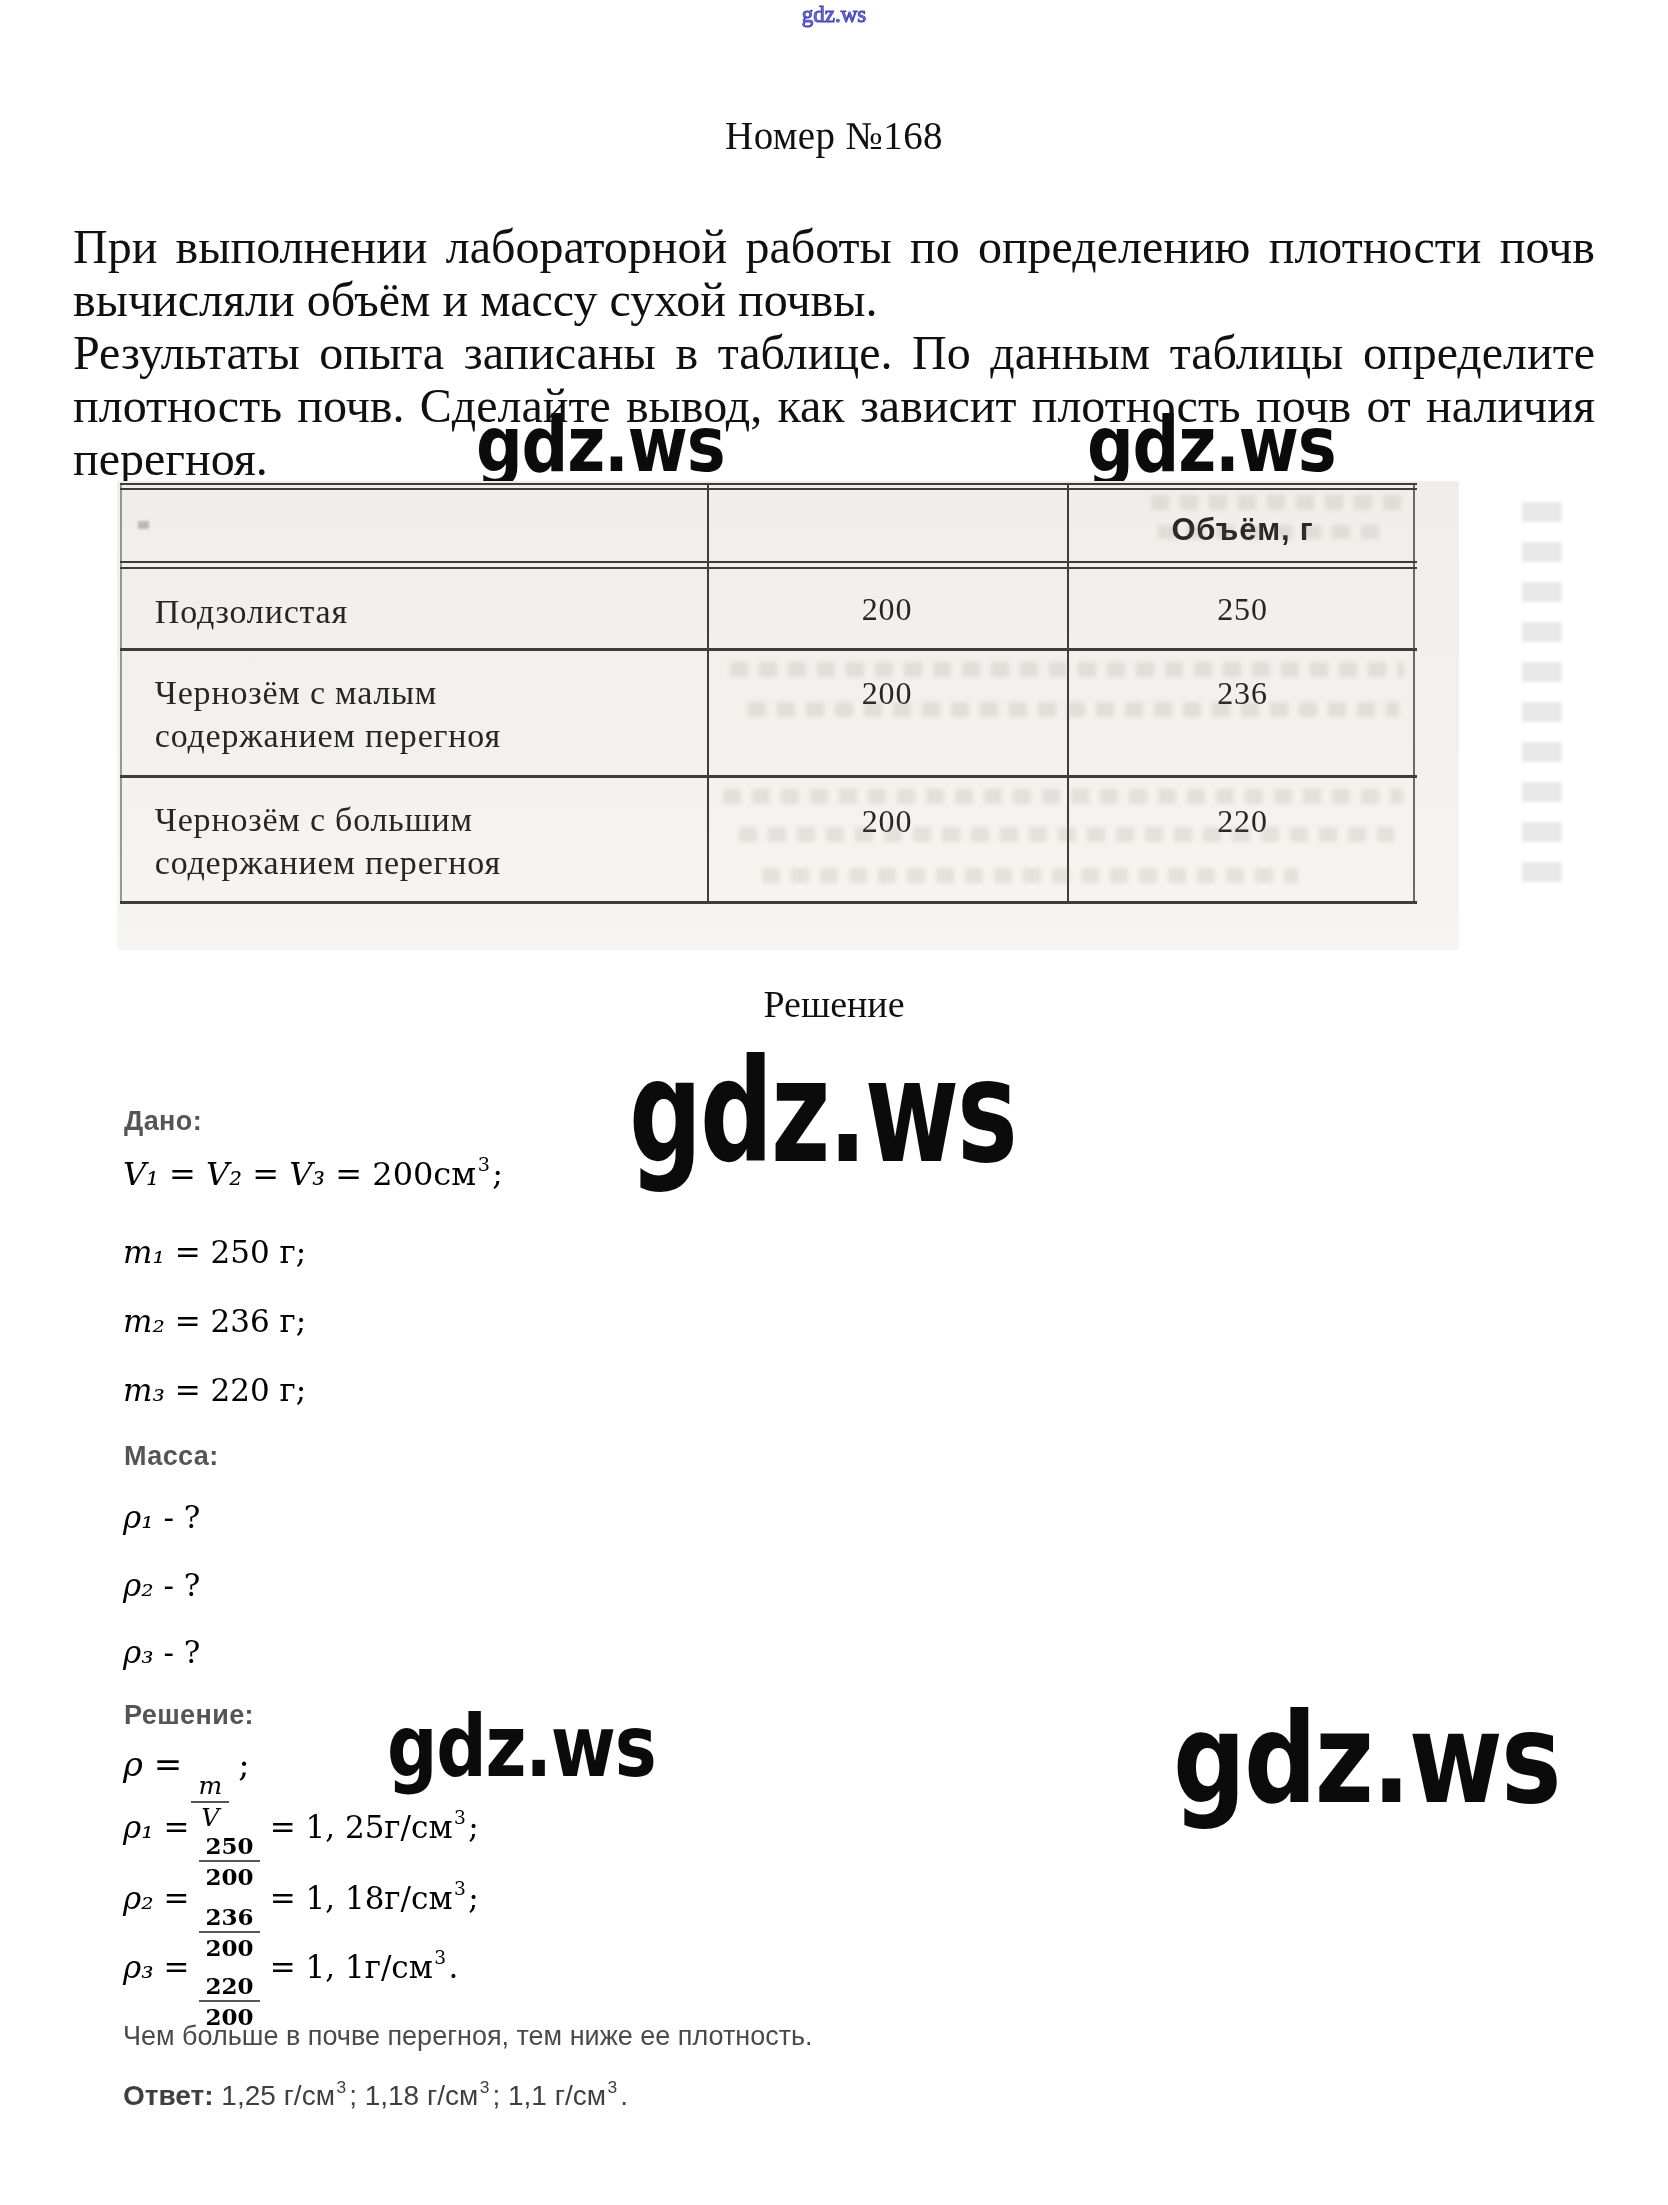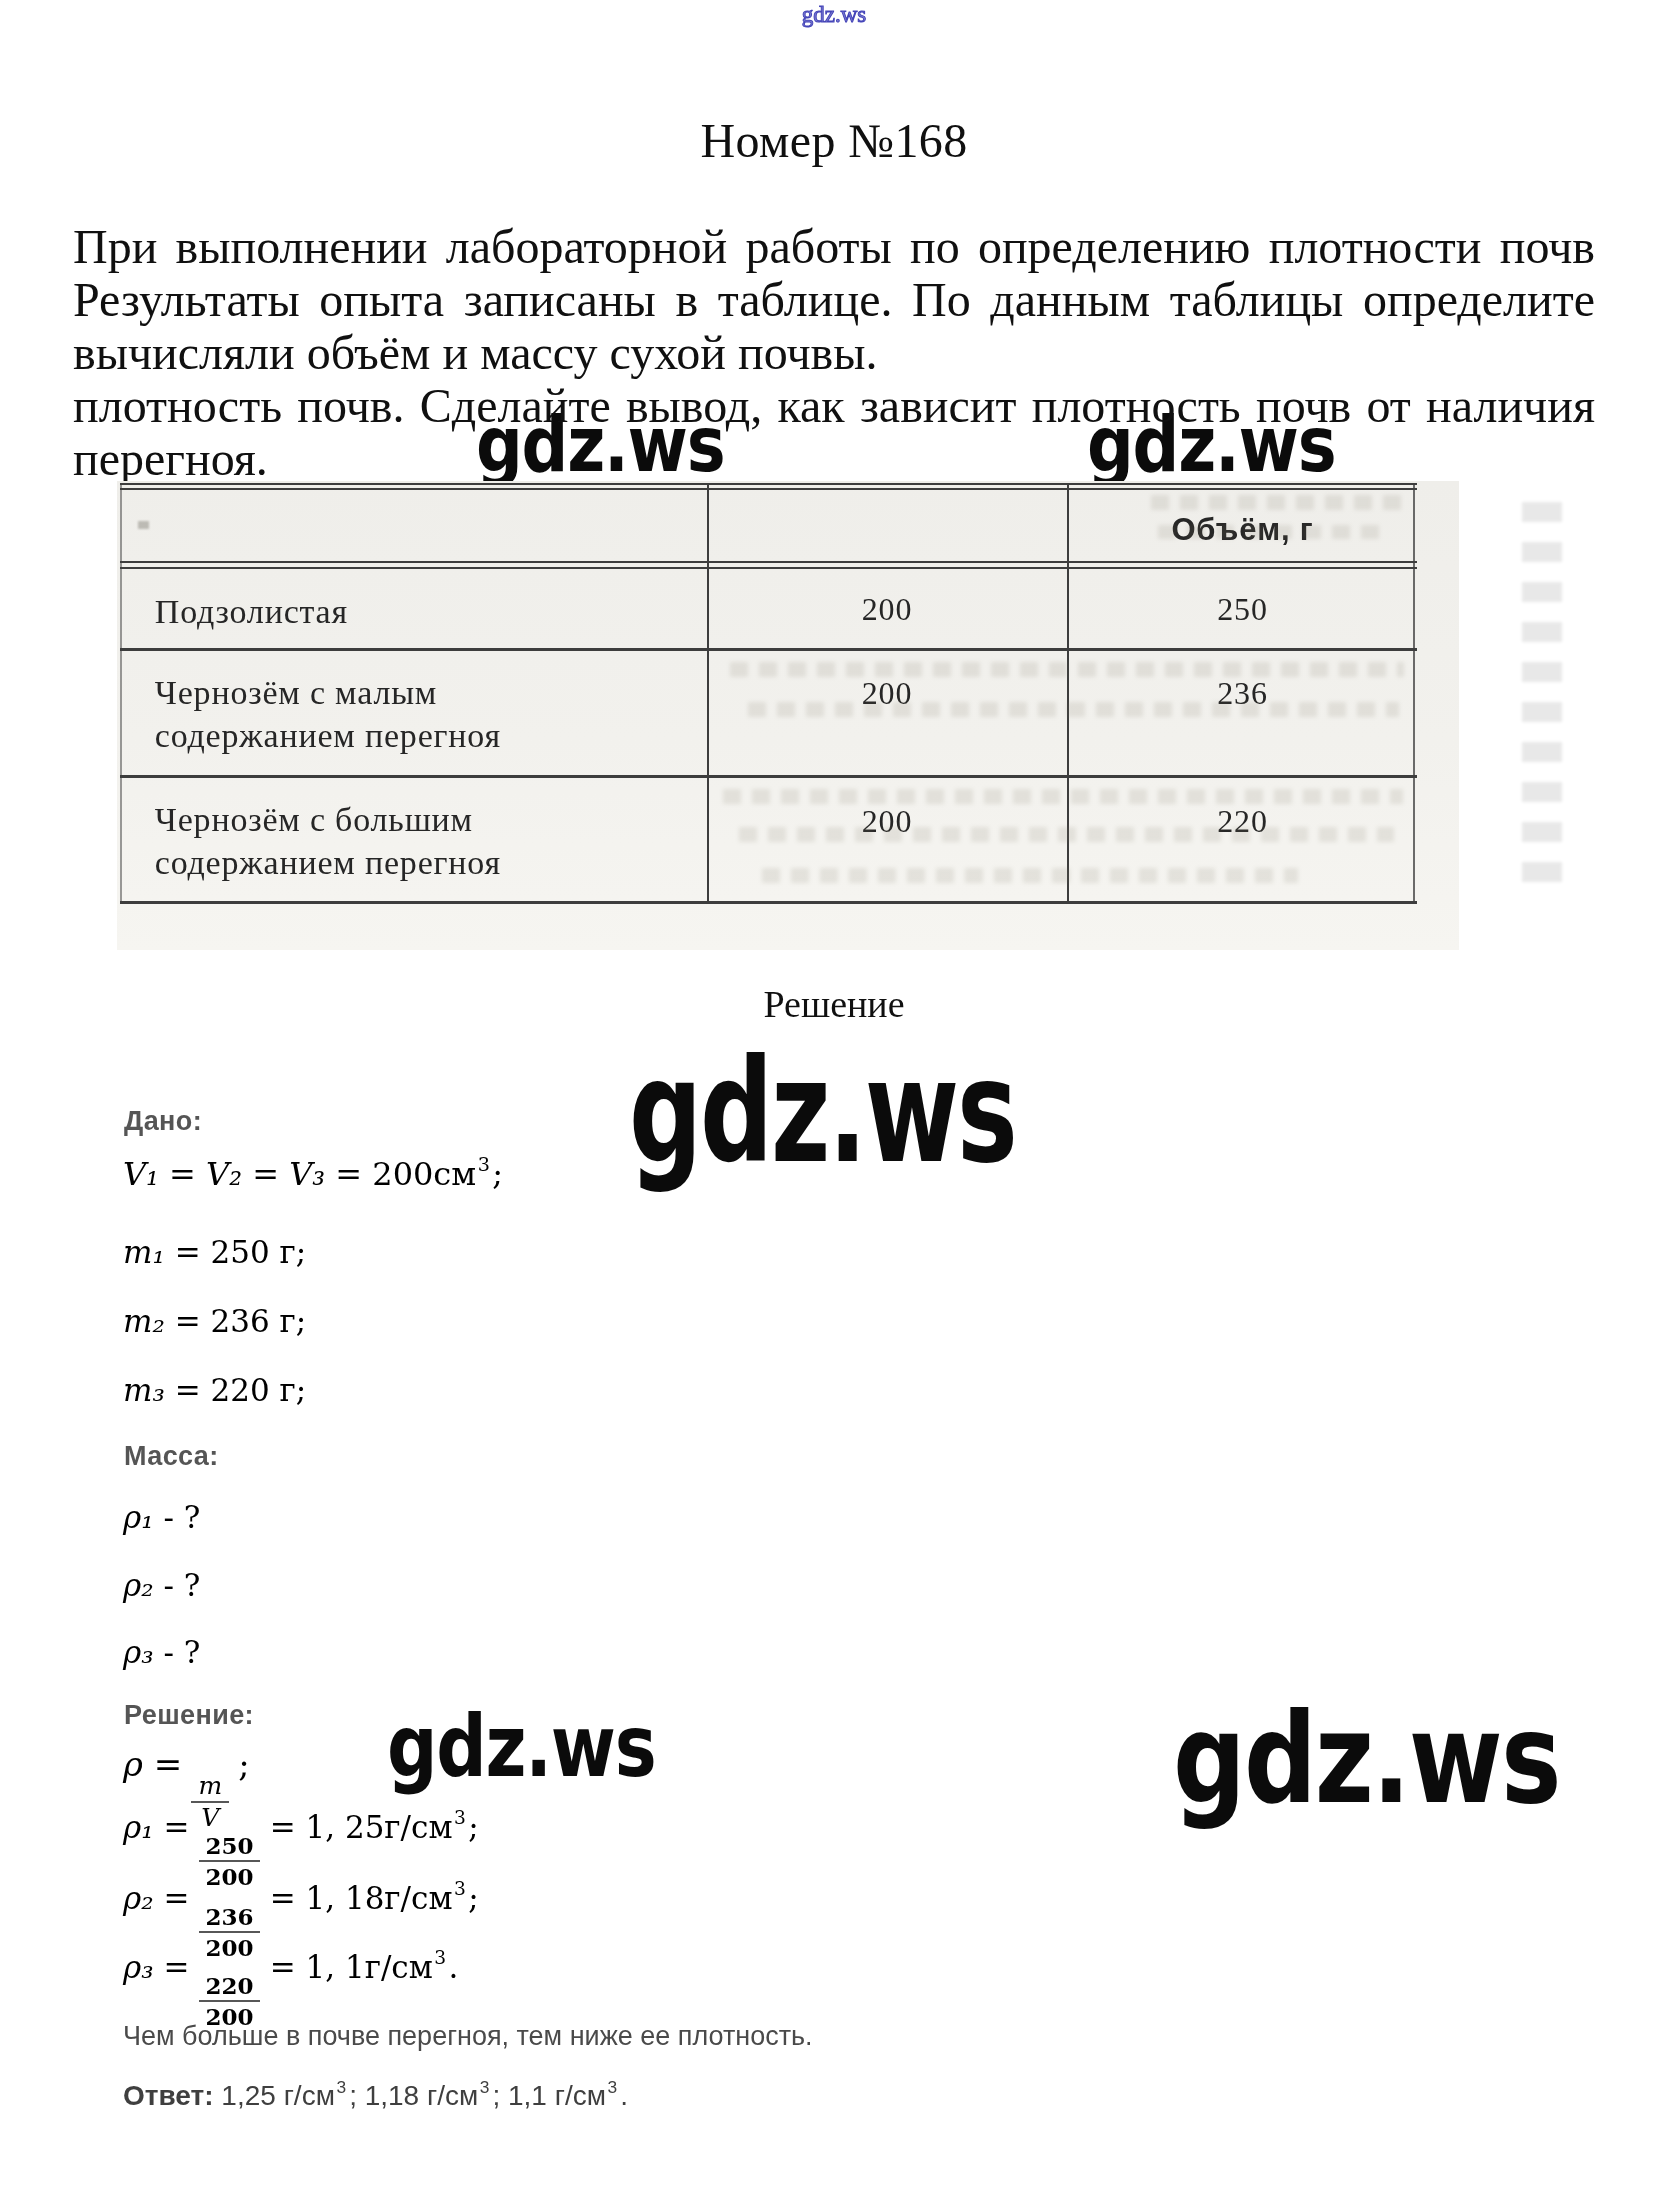--- a/index.html
+++ b/index.html
@@ -20,21 +20,21 @@
     transform:none; position:absolute;
   }
   .wm-a   { left:476px;  top:406px;  font-size:77px; transform:scaleX(0.85); }
   .wm-b   { left:1087px; top:406px;  font-size:77px; transform:scaleX(0.85); }
   .wm-mid { left:629px;  top:1041px; font-size:142px; transform:scaleX(0.72); letter-spacing:-3.1px; }
   .wm-bl  { left:387px;  top:1703px; font-size:86px; transform:scaleX(0.82); }
   .wm-br  { left:1173px; top:1697px; font-size:124px; transform:scaleX(0.82); letter-spacing:-2.3px; }
   
   .title {
     position:absolute; top:113px; left:0; right:0; text-align:center;
-    font-size:48px; letter-spacing:0.4px;
+    font-size:39px; letter-spacing:0.4px;
   }
   .problem { position:absolute; top:220px; left:73px; width:1522px; font-size:48px; }
   .problem .pline { line-height:53px; height:53px; white-space:nowrap; }
   .problem .pline.just { text-align:justify; text-align-last:justify; white-space:normal; }
   
   .scan {
     position:absolute; left:117px; top:481px; width:1342px; height:469px;
     background:linear-gradient(180deg,#efeeea 0%,#f2f1ed 55%,#f6f5f1 100%);
   }
   .tl { position:absolute; background:#3d3d3d; filter:blur(0.5px); }
@@ -91,22 +91,22 @@
   <div class="wm wm-a">gdz.ws</div>
   <div class="wm wm-b">gdz.ws</div>
   <div class="wm wm-mid">gdz.ws</div>
   <div class="wm wm-bl">gdz.ws</div>
   <div class="wm wm-br">gdz.ws</div>
 
   <div class="title">Номер №168</div>
 
   <div class="problem">
     <div class="pline just">При выполнении лабораторной работы по определению плотности почв</div>
+    <div class="pline">вычисляли объём и массу сухой почвы.</div>
     <div class="pline just">Результаты опыта записаны в таблице. По данным таблицы определите</div>
-    <div class="pline">вычисляли объём и массу сухой почвы.</div>
     <div class="pline just">плотность почв. Сделайте вывод, как зависит плотность почв от наличия</div>
     <div class="pline">перегноя.</div>
   </div>
 
   <div class="scan">
 
     <div class="tl hl" style="top:1.5px"></div>
     <div class="tl hl" style="top:6.9px"></div>
     <div class="tl hl" style="top:80px"></div>
     <div class="tl hl" style="top:86px"></div>

